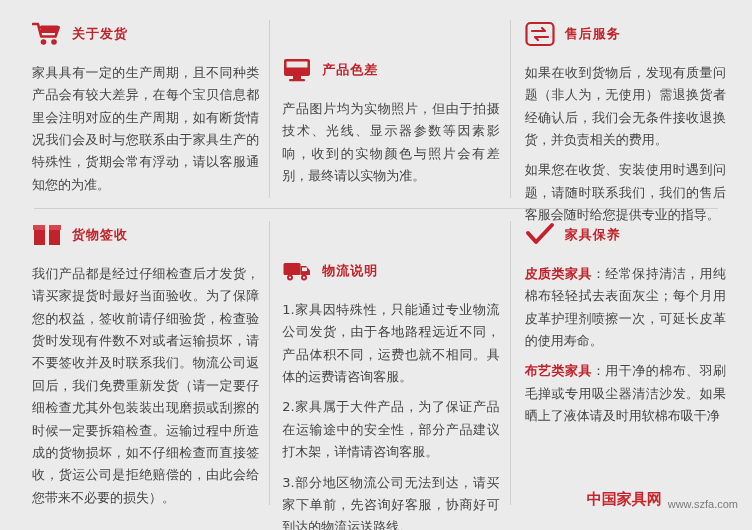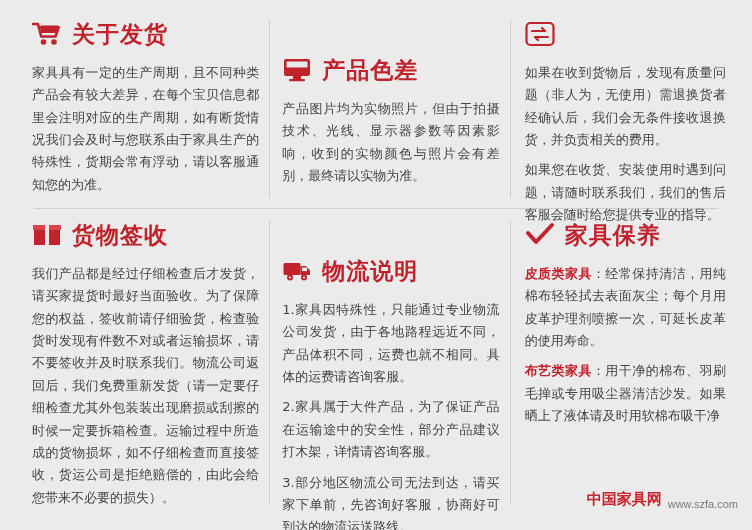--- a/index.html
+++ b/index.html
@@ -59,21 +59,21 @@
   .icon {
     width: 30px;
     height: 30px;
     margin-right: 10px;
     flex: 0 0 auto;
     display: flex;
     align-items: center;
     justify-content: center;
   }
   .title {
-    font-size: 23px;
+    font-size: 13px;
     font-weight: bold;
     color: #c0232b;
     letter-spacing: 1px;
     font-family: "DejaVu Sans", "Liberation Sans", sans-serif;
   }
   .body-text {
     font-size: 13px;
     line-height: 1.72;
     color: #454545;
     text-align: justify;
@@ -155,20 +155,21 @@
     <div class="divider-v"></div>
 
     <div class="col col-3">
       <div class="head">
         <span class="icon">
           <svg width="30" height="26" viewBox="0 0 30 26">
             <rect x="1.5" y="2" width="27" height="22" rx="4" fill="none" stroke="#c0232b" stroke-width="2.2"></rect>
             <path d="M7 10 h13 l-3 -3 M23 16 h-13 l3 3" fill="none" stroke="#c0232b" stroke-width="2.2" stroke-linecap="round" stroke-linejoin="round"></path>
           </svg>
         </span>
+        <span class="title">售后服务</span>
       </div>
       <div class="body-text">
         <p class="para">如果在收到货物后，发现有质量问题（非人为，无使用）需退换货者经确认后，我们会无条件接收退换货，并负责相关的费用。</p>
         <p class="para">如果您在收货、安装使用时遇到问题，请随时联系我们，我们的售后客服会随时给您提供专业的指导。</p>
       </div>
     </div>
 
   </div>
 
   <div class="divider-h"></div>

